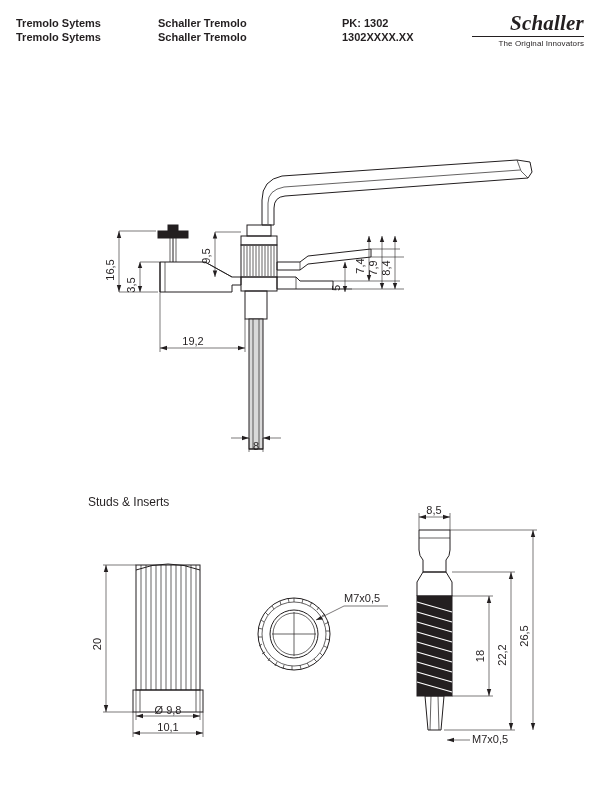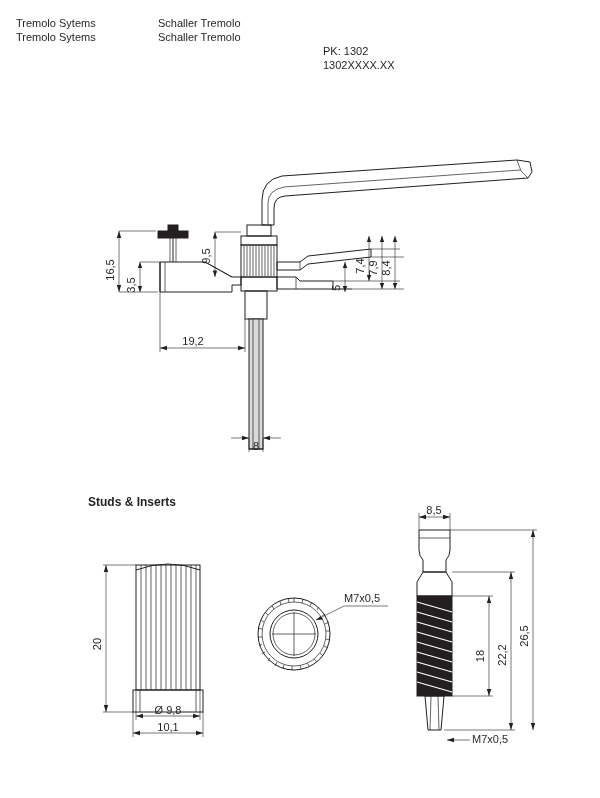--- a/index.html
+++ b/index.html
@@ -19,26 +19,27 @@
     background: #ffffff;
   }
 
   
   .hdr-col {
     position: absolute;
     font-size: 11px;
     line-height: 14px;
     color: #231f20;
     white-space: nowrap;
+    font-weight: bold;
   }
   .hdr-r1 { top: 16px; }
   .hdr-r2 { top: 30px; }
   .hdr-c1 { left: 16px; }
   .hdr-c2 { left: 158px; }
-  .hdr-c3 { left: 323px; margin-top: 28px; }
+  .hdr-c3 { left: 342px; }
 
   .brand {
     position: absolute;
     right: 16px;
     top: 12px;
     text-align: right;
   }
   .brand-name {
     font-family: "Liberation Serif", serif;
     font-style: italic;
@@ -61,21 +62,20 @@
   }
 
   
   .dwg { position: absolute; left: 0; top: 0; }
   .section-title {
     position: absolute;
     left: 88px;
     top: 495px;
     font-size: 12px;
     color: #231f20;
-    font-weight: bold;
   }
   svg text {
     font-family: "Liberation Sans", sans-serif;
     font-size: 11px;
     fill: #231f20;
   }
   svg .ln   { stroke: #231f20; stroke-width: 1; fill: none; }
   svg .thin { stroke: #231f20; stroke-width: .7; fill: none; }
   svg .dim  { stroke: #231f20; stroke-width: .6; fill: none; }
   svg .fillk { fill: #231f20; }
@@ -88,20 +88,25 @@
 <div id="page">
 
   <div class="hdr-col hdr-r1 hdr-c1">Tremolo Sytems</div>
   <div class="hdr-col hdr-r1 hdr-c2">Schaller Tremolo</div>
   <div class="hdr-col hdr-r1 hdr-c3">PK: 1302</div>
 
   <div class="hdr-col hdr-r2 hdr-c1">Tremolo Sytems</div>
   <div class="hdr-col hdr-r2 hdr-c2">Schaller Tremolo</div>
   <div class="hdr-col hdr-r2 hdr-c3">1302XXXX.XX</div>
 
+  <div class="brand">
+    <div class="brand-name">Schaller</div>
+    <div class="brand-rule"></div>
+    <div class="brand-tag">The Original Innovators</div>
+  </div>
 
   <svg class="dwg" width="600" height="798">
 
     <g>
 
       <path class="ln" d="M262,225 L262,200 Q262,180 282,176 L517,160 L530,162 L532,172 L528,178 L285,196 Q274,197 274,208 L274,225 Z"></path>
 
       <path class="thin" d="M268,224 L268,203 Q268,190 284,187 L520,170"></path>
       <path class="thin" d="M517,160 L521,171 L528,178"></path>
 

